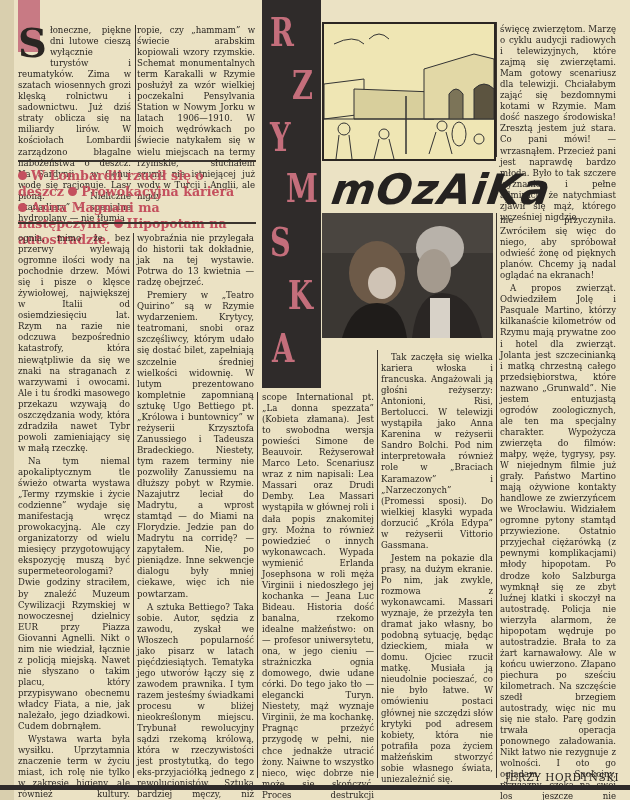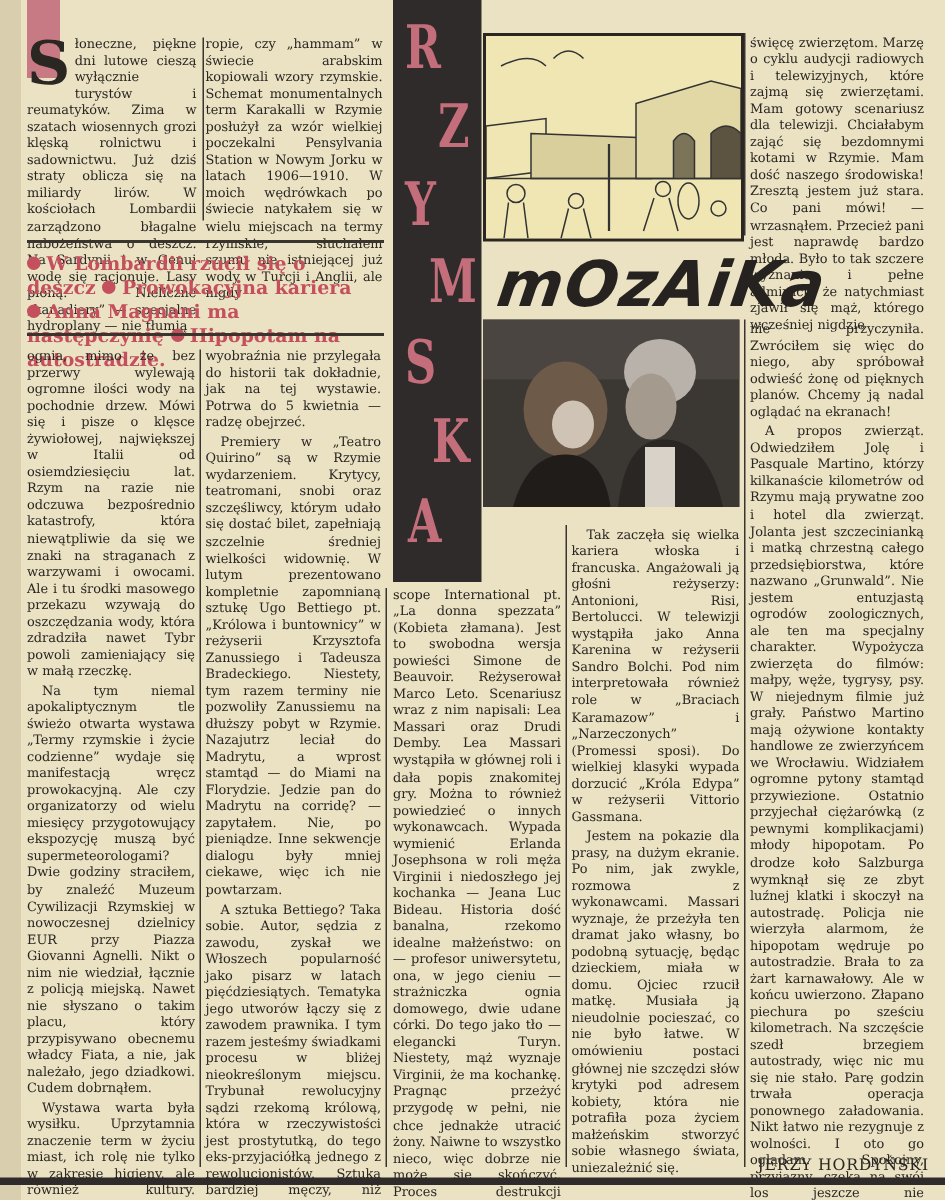--- a/index.html
+++ b/index.html
@@ -112,21 +112,21 @@
     <p>A propos zwierząt. Odwiedziłem Jolę i Pasquale Martino, którzy kilkanaście kilometrów od Rzymu mają prywatne zoo i hotel dla zwierząt. Jolanta jest szczecinianką i matką chrzestną całego przedsiębiorstwa, które nazwano „Grunwald”. Nie jestem entuzjastą ogrodów zoologicznych, ale ten ma specjalny charakter. Wypożycza zwierzęta do filmów: małpy, węże, tygrysy, psy. W niejednym filmie już grały. Państwo Martino mają ożywione kontakty handlowe ze zwierzyńcem we Wrocławiu. Widziałem ogromne pytony stamtąd przywiezione. Ostatnio przyjechał ciężarówką (z pewnymi komplikacjami) młody hipopotam. Po drodze koło Salzburga wymknął się ze zbyt luźnej klatki i skoczył na autostradę. Policja nie wierzyła alarmom, że hipopotam wędruje po autostradzie. Brała to za żart karnawałowy. Ale w końcu uwierzono. Złapano piechura po sześciu kilometrach. Na szczęście szedł brzegiem autostrady, więc nic mu się nie stało. Parę godzin trwała operacja ponownego załadowania. Nikt łatwo nie rezygnuje z wolności. I oto go oglądam. Spokojny, przyjazny, czeka na swój los jeszcze nie rozstrzygnięty. Może pojedzie do jakiegoś zoo, a może zagra w filmie? Coraz więcej zwierząt w filmach, więc szanse ma. Filmowanie zwierząt bywa różnorodne. Wspaniała, niezwykle urodziwa i inteligentna małpa, która przyczyniła się do sukcesu filmowego Marco Ferreriego — po prostu znikła. Nie uciekła sama. Konkurencja ją porwała i do „Grunwaldu” nie wróciła.</p>
   </div>
 
   <div class="col" style="left:18px; top:233px; width:112px;">
     <p class="noind">ognia, mimo że bez przerwy wylewają ogromne ilości wody na pochodnie drzew. Mówi się i pisze o klęsce żywiołowej, największej w Italii od osiemdziesięciu lat. Rzym na razie nie odczuwa bezpośrednio katastrofy, która niewątpliwie da się we znaki na straganach z warzywami i owocami. Ale i tu środki masowego przekazu wzywają do oszczędzania wody, która zdradziła nawet Tybr powoli zamieniający się w małą rzeczkę.</p>
     <p>Na tym niemal apokaliptycznym tle świeżo otwarta wystawa „Termy rzymskie i życie codzienne” wydaje się manifestacją wręcz prowokacyjną. Ale czy organizatorzy od wielu miesięcy przygotowujący ekspozycję muszą być supermeteorologami? Dwie godziny straciłem, by znaleźć Muzeum Cywilizacji Rzymskiej w nowoczesnej dzielnicy EUR przy Piazza Giovanni Agnelli. Nikt o nim nie wiedział, łącznie z policją miejską. Nawet nie słyszano o takim placu, który przypisywano obecnemu władcy Fiata, a nie, jak należało, jego dziadkowi. Cudem dobrnąłem.</p>
     <p>Wystawa warta była wysiłku. Uprzytamnia znaczenie term w życiu miast, ich rolę nie tylko w zakresie higieny, ale również kultury. Pokazano ewolucję struktur od greckich do rzymskich, rodzaje wyrafinowanych kąpieli, masaży, gier. Nikomu do domu się nie spieszyło, co i dzisiaj można zauważyć. Juwenalis świetnie rzecz podsumował w pierwszym wieku po Chrystusie: Mens sana in corpore sano. Mnóstwo plansz, zdjęć, odlewów gipsowych podkreśla wagę zjawiska. Drobne przedmioty, narzędzia, szczegóły stroju przybliżają odległe epoki. Architektura była zbyt funkcjonalna, by umrzeć w starożytności. Architekci średniowiecznych baptysteriów w Eu-</p>
   </div>
   <div class="vrule" style="left:133px; top:233px; height:545px;"></div>
   <div class="col" style="left:137px; top:233px; width:117px;">
-    <p class="noind">wyobraźnia nie przylegała do historii tak dokładnie, jak na tej wystawie. Potrwa do 5 kwietnia — radzę obejrzeć.</p>
+    <p class="noind">wyobraźnia nie przylegała do historii tak dokładnie, jak na tej wystawie. Potrwa do 13 kwietnia — radzę obejrzeć.</p>
     <p>Premiery w „Teatro Quirino” są w Rzymie wydarzeniem. Krytycy, teatromani, snobi oraz szczęśliwcy, którym udało się dostać bilet, zapełniają szczelnie średniej wielkości widownię. W lutym prezentowano kompletnie zapomnianą sztukę Ugo Bettiego pt. „Królowa i buntownicy” w reżyserii Krzysztofa Zanussiego i Tadeusza Bradeckiego. Niestety, tym razem terminy nie pozwoliły Zanussiemu na dłuższy pobyt w Rzymie. Nazajutrz leciał do Madrytu, a wprost stamtąd — do Miami na Florydzie. Jedzie pan do Madrytu na corridę? — zapytałem. Nie, po pieniądze. Inne sekwencje dialogu były mniej ciekawe, więc ich nie powtarzam.</p>
     <p>A sztuka Bettiego? Taka sobie. Autor, sędzia z zawodu, zyskał we Włoszech popularność jako pisarz w latach pięćdziesiątych. Tematyka jego utworów łączy się z zawodem prawnika. I tym razem jesteśmy świadkami procesu w bliżej nieokreślonym miejscu. Trybunał rewolucyjny sądzi rzekomą królową, która w rzeczywistości jest prostytutką, do tego eks-przyjaciółką jednego z rewolucjonistów. Sztuka bardziej męczy, niż interesuje, mimo dobrej reżyserii i gry aktorów. Francesca Benedetti w roli prostytutki dała doskonały popis dziewiętnastowiecznej egzaltacji. Francesco Benedetti jako rewolucyjny inkwizytor był bliższy naszym latom. Gorące aplauzy, jak zwykle w tym teatrze.</p>
 
   </div>
   <div class="vrule" style="left:257px; top:392px; height:386px;"></div>
   <div class="col" style="left:262px; top:392px; width:112px;">
     <p class="noind">scope International pt. „La donna spezzata” (Kobieta złamana). Jest to swobodna wersja powieści Simone de Beauvoir. Reżyserował Marco Leto. Scenariusz wraz z nim napisali: Lea Massari oraz Drudi Demby. Lea Massari wystąpiła w głównej roli i dała popis znakomitej gry. Można to również powiedzieć o innych wykonawcach. Wypada wymienić Erlanda Josephsona w roli męża Virginii i niedoszłego jej kochanka — Jeana Luc Bideau. Historia dość banalna, rzekomo idealne małżeństwo: on — profesor uniwersytetu, ona, w jego cieniu — strażniczka ognia domowego, dwie udane córki. Do tego jako tło — elegancki Turyn. Niestety, mąż wyznaje Virginii, że ma kochankę. Pragnąc przeżyć przygodę w pełni, nie chce jednakże utracić żony. Naiwne to wszystko nieco, więc dobrze nie może się skończyć. Proces destrukcji osobowości Virginii jest pasjonujący, wygrany bez reszty w kategoriach samookrucieństwa. Lea Massari jest autentyczną aktorką dramatyczną. Uważa się ją za następczynię Anny Magnani. Urodziła się w Rzymie w 1933 roku. Gra w filmach od 1954. W tymże roku reży-</p>
   </div>
   <div class="vrule" style="left:377px; top:350px; height:428px;"></div>
   <div class="col" style="left:381px; top:352px; width:112px;">

